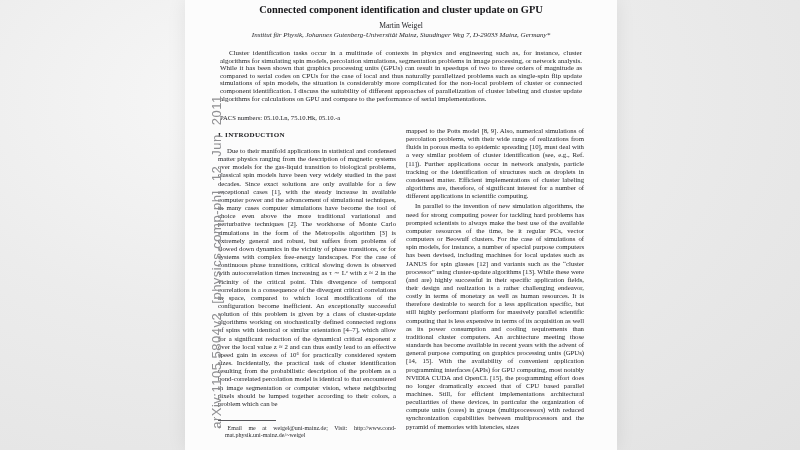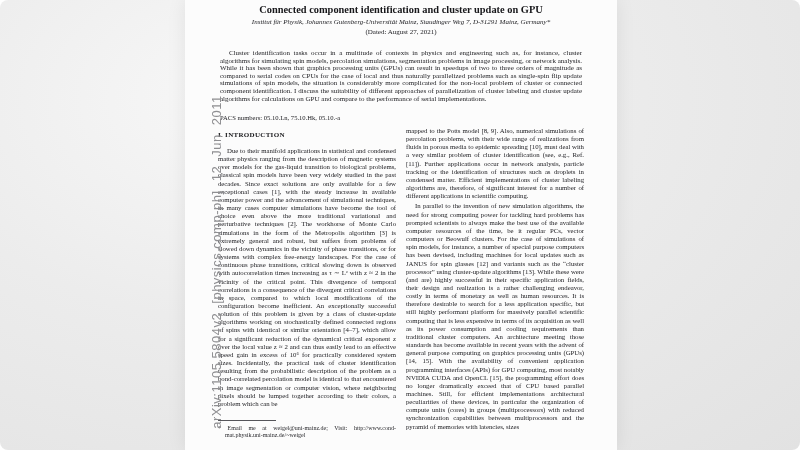--- a/index.html
+++ b/index.html
@@ -4,21 +4,20 @@
 <style>
   html, body { margin: 0; padding: 0; }
   .viewport {
     position: relative;
     width: 800px;
     height: 450px;
     overflow: hidden;
     background: radial-gradient(ellipse at 32% 22%, #f8f8f8 0%, #ececec 45%, #e2e2e2 100%);
     font-family: "Liberation Serif", serif;
     color: #222226;
-    border-radius: 8px;
   }
   .page {
     position: absolute;
     left: 185px; top: 0;
     width: 432px; height: 450px;
     background: #fcfcfc;
     box-shadow: 0 0 18px rgba(0,0,0,0.08);
     z-index: 1;
   }
   .watermark {
@@ -95,22 +94,22 @@
 </style>
 </head>
 <body>
 
 <div class="viewport">
 
   <div class="page">
 
     <div class="header">
       <h1 class="title">Connected component identification and cluster update on GPU</h1>
-      <div class="affiliation">Institut für Physik, Johannes Gutenberg-Universität Mainz, Staudinger Weg 7, D-31291 Mainz, Germany*</div>
-      <div class="dateline">(Dated: August 27, 2021)</div>
+      <div class="author">Martin Weigel</div>
+      <div class="affiliation">Institut für Physik, Johannes Gutenberg-Universität Mainz, Staudinger Weg 7, D-29033 Mainz, Germany*</div>
     </div>
 
     <div class="abstract">Cluster identification tasks occur in a multitude of contexts in physics and engineering such as, for instance, cluster algorithms for simulating spin models, percolation simulations, segmentation problems in image processing, or network analysis. While it has been shown that graphics processing units (GPUs) can result in speedups of two to three orders of magnitude as compared to serial codes on CPUs for the case of local and thus naturally parallelized problems such as single-spin flip update simulations of spin models, the situation is considerably more complicated for the non-local problem of cluster or connected component identification. I discuss the suitability of different approaches of parallelization of cluster labeling and cluster update algorithms for calculations on GPU and compare to the performance of serial implementations.</div>
 
     <div class="pacs">PACS numbers: 05.10.Ln, 75.10.Hk, 05.10.-a</div>
 
     <div class="columns">
       <div class="col">
         <div class="sec-heading">I.   INTRODUCTION</div>
         <p class="para indent clamp">Due to their manifold applications in statistical and condensed matter physics ranging from the description of magnetic systems over models for the gas-liquid transition to biological problems, classical spin models have been very widely studied in the past decades. Since exact solutions are only available for a few exceptional cases [1], with the steady increase in available computer power and the advancement of simulational techniques, in many cases computer simulations have become the tool of choice even above the more traditional variational and perturbative techniques [2]. The workhorse of Monte Carlo simulations in the form of the Metropolis algorithm [3] is extremely general and robust, but suffers from problems of slowed down dynamics in the vicinity of phase transitions, or for systems with complex free-energy landscapes. For the case of continuous phase transitions, critical slowing down is observed with autocorrelation times increasing as τ ∼ Lᶻ with z ≈ 2 in the vicinity of the critical point. This divergence of temporal correlations is a consequence of the divergent critical correlations in space, compared to which local modifications of the configuration become inefficient. An exceptionally successful solution of this problem is given by a class of cluster-update algorithms working on stochastically defined connected regions of spins with identical or similar orientation [4–7], which allow for a significant reduction of the dynamical critical exponent z over the local value z ≈ 2 and can thus easily lead to an effective speed gain in excess of 10⁶ for practically considered system sizes. Incidentally, the practical task of cluster identification resulting from the probabilistic description of the problem as a bond-correlated percolation model is identical to that encountered in image segmentation or computer vision, where neighboring pixels should be lumped together according to their colors, a problem which can be</p>

